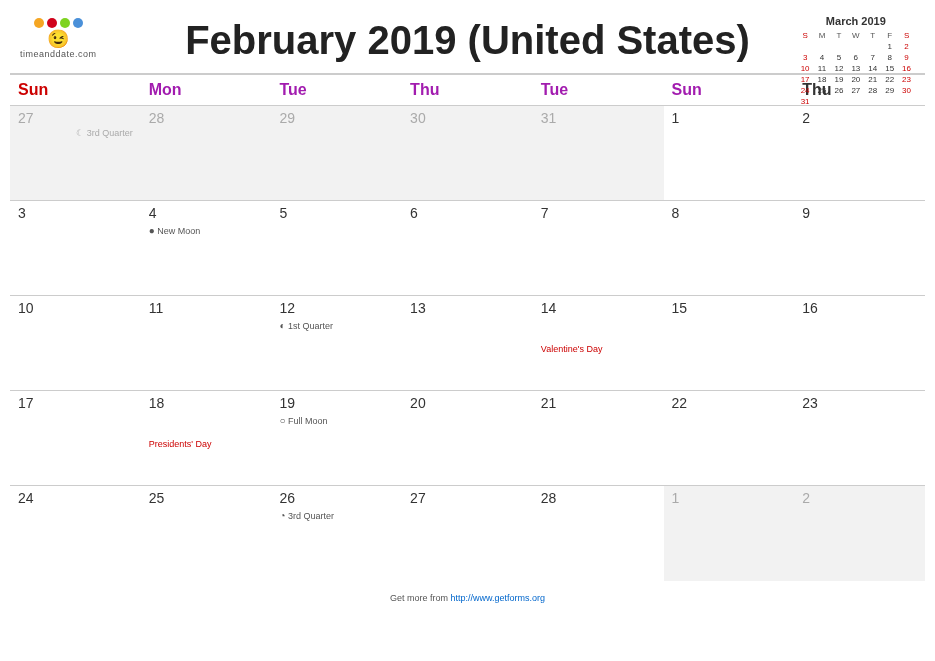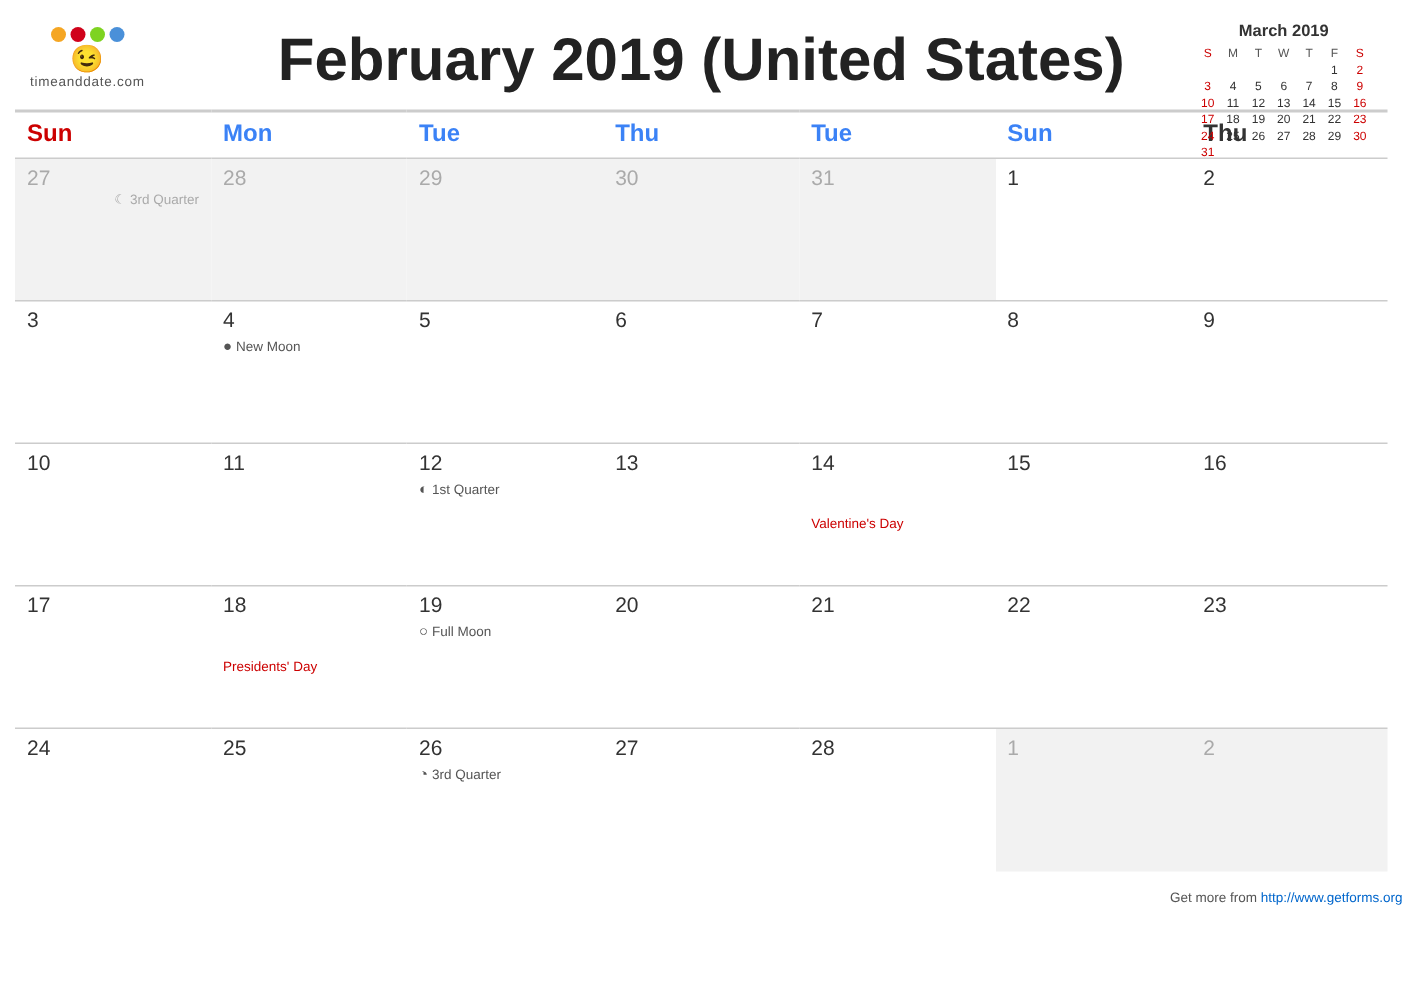--- a/index.html
+++ b/index.html
@@ -94,21 +94,21 @@
       width: 100%;
       border-collapse: collapse;
       table-layout: fixed;
     }
 
     
     .calendar-table thead th {
       padding: 6px 8px;
       font-size: 16px;
       font-weight: bold;
-      color: #3b82f6;
+      color: #a21caf;
       border-top: 2px solid #ccc;
       text-align: left;
     }
     .calendar-table thead th.sun-col { color: #cc0000; }
     .calendar-table thead th.sat-col { color: #333; }
 
     
     .calendar-table tbody td {
       border-top: 1px solid #ccc;
       vertical-align: top;
@@ -142,21 +142,21 @@
     }
     .day-holiday {
       font-size: 9px;
       color: #cc0000;
       display: block;
       margin-top: 28px;
     }
 
     
     .footer {
-      text-align: right;
+      text-align: center;
       font-size: 9px;
       color: #555;
       padding: 12px 0 6px 0;
     }
     .footer a {
       color: #0066cc;
       text-decoration: none;
     }
   </style>
 </head>

